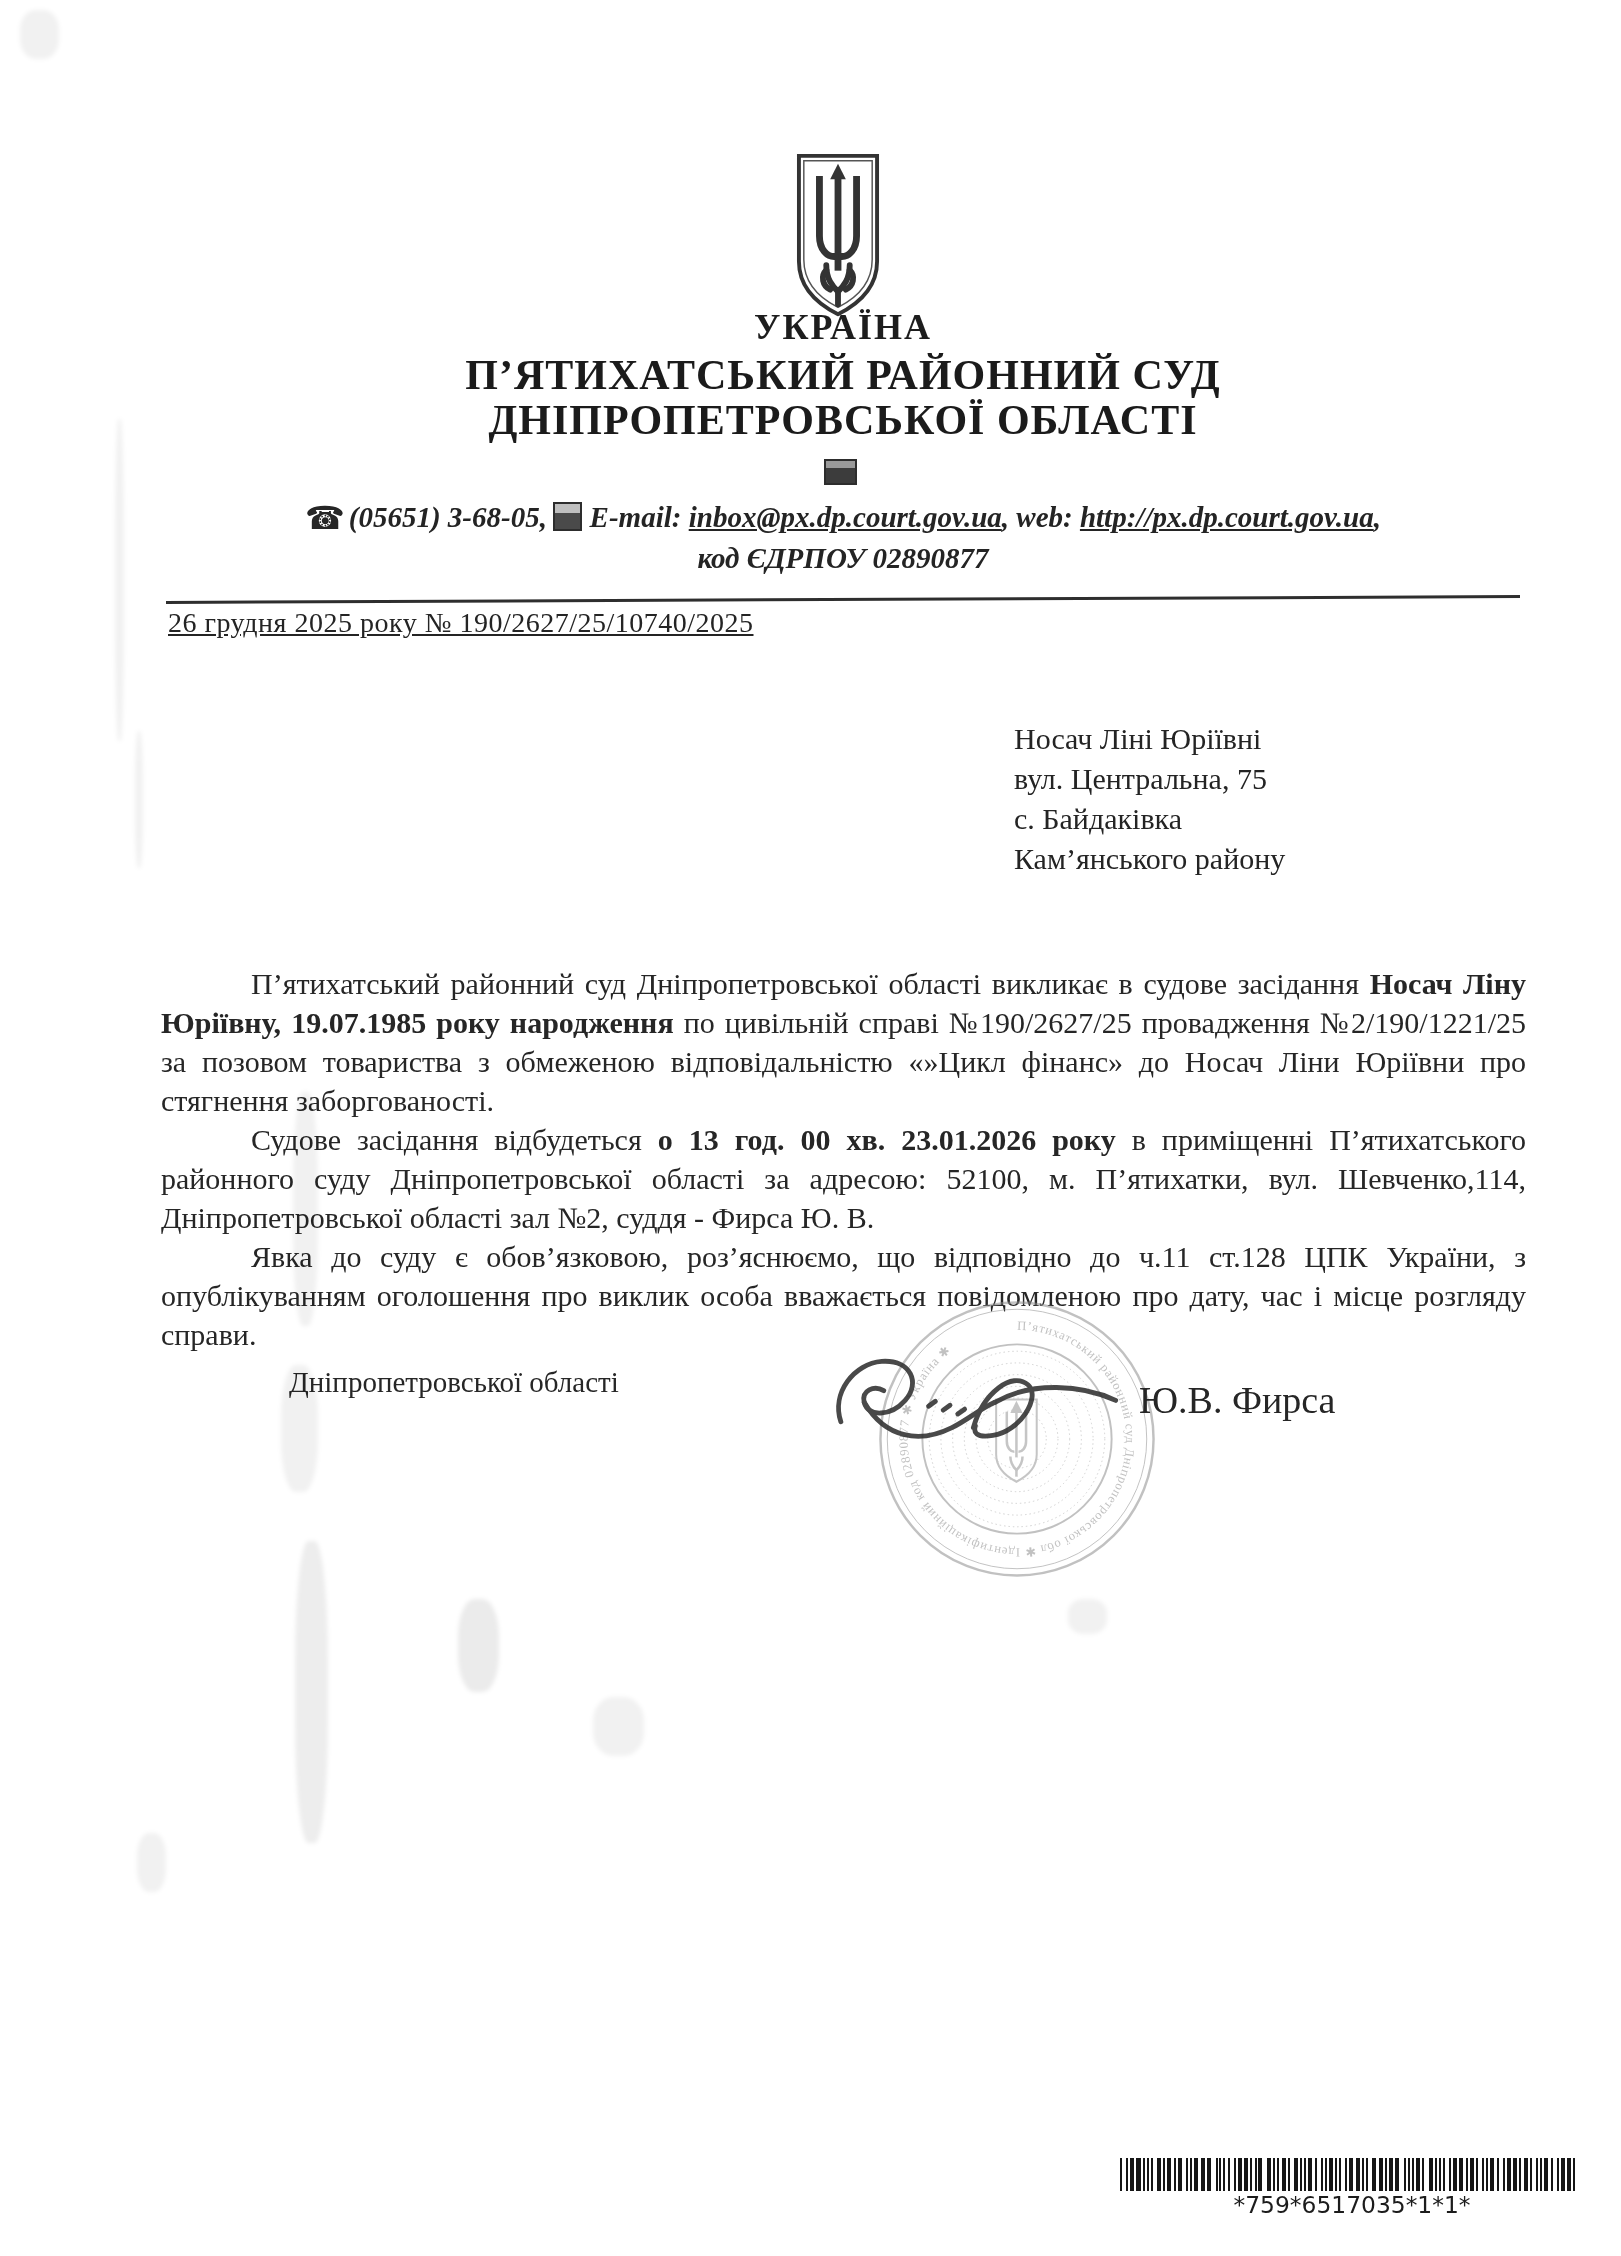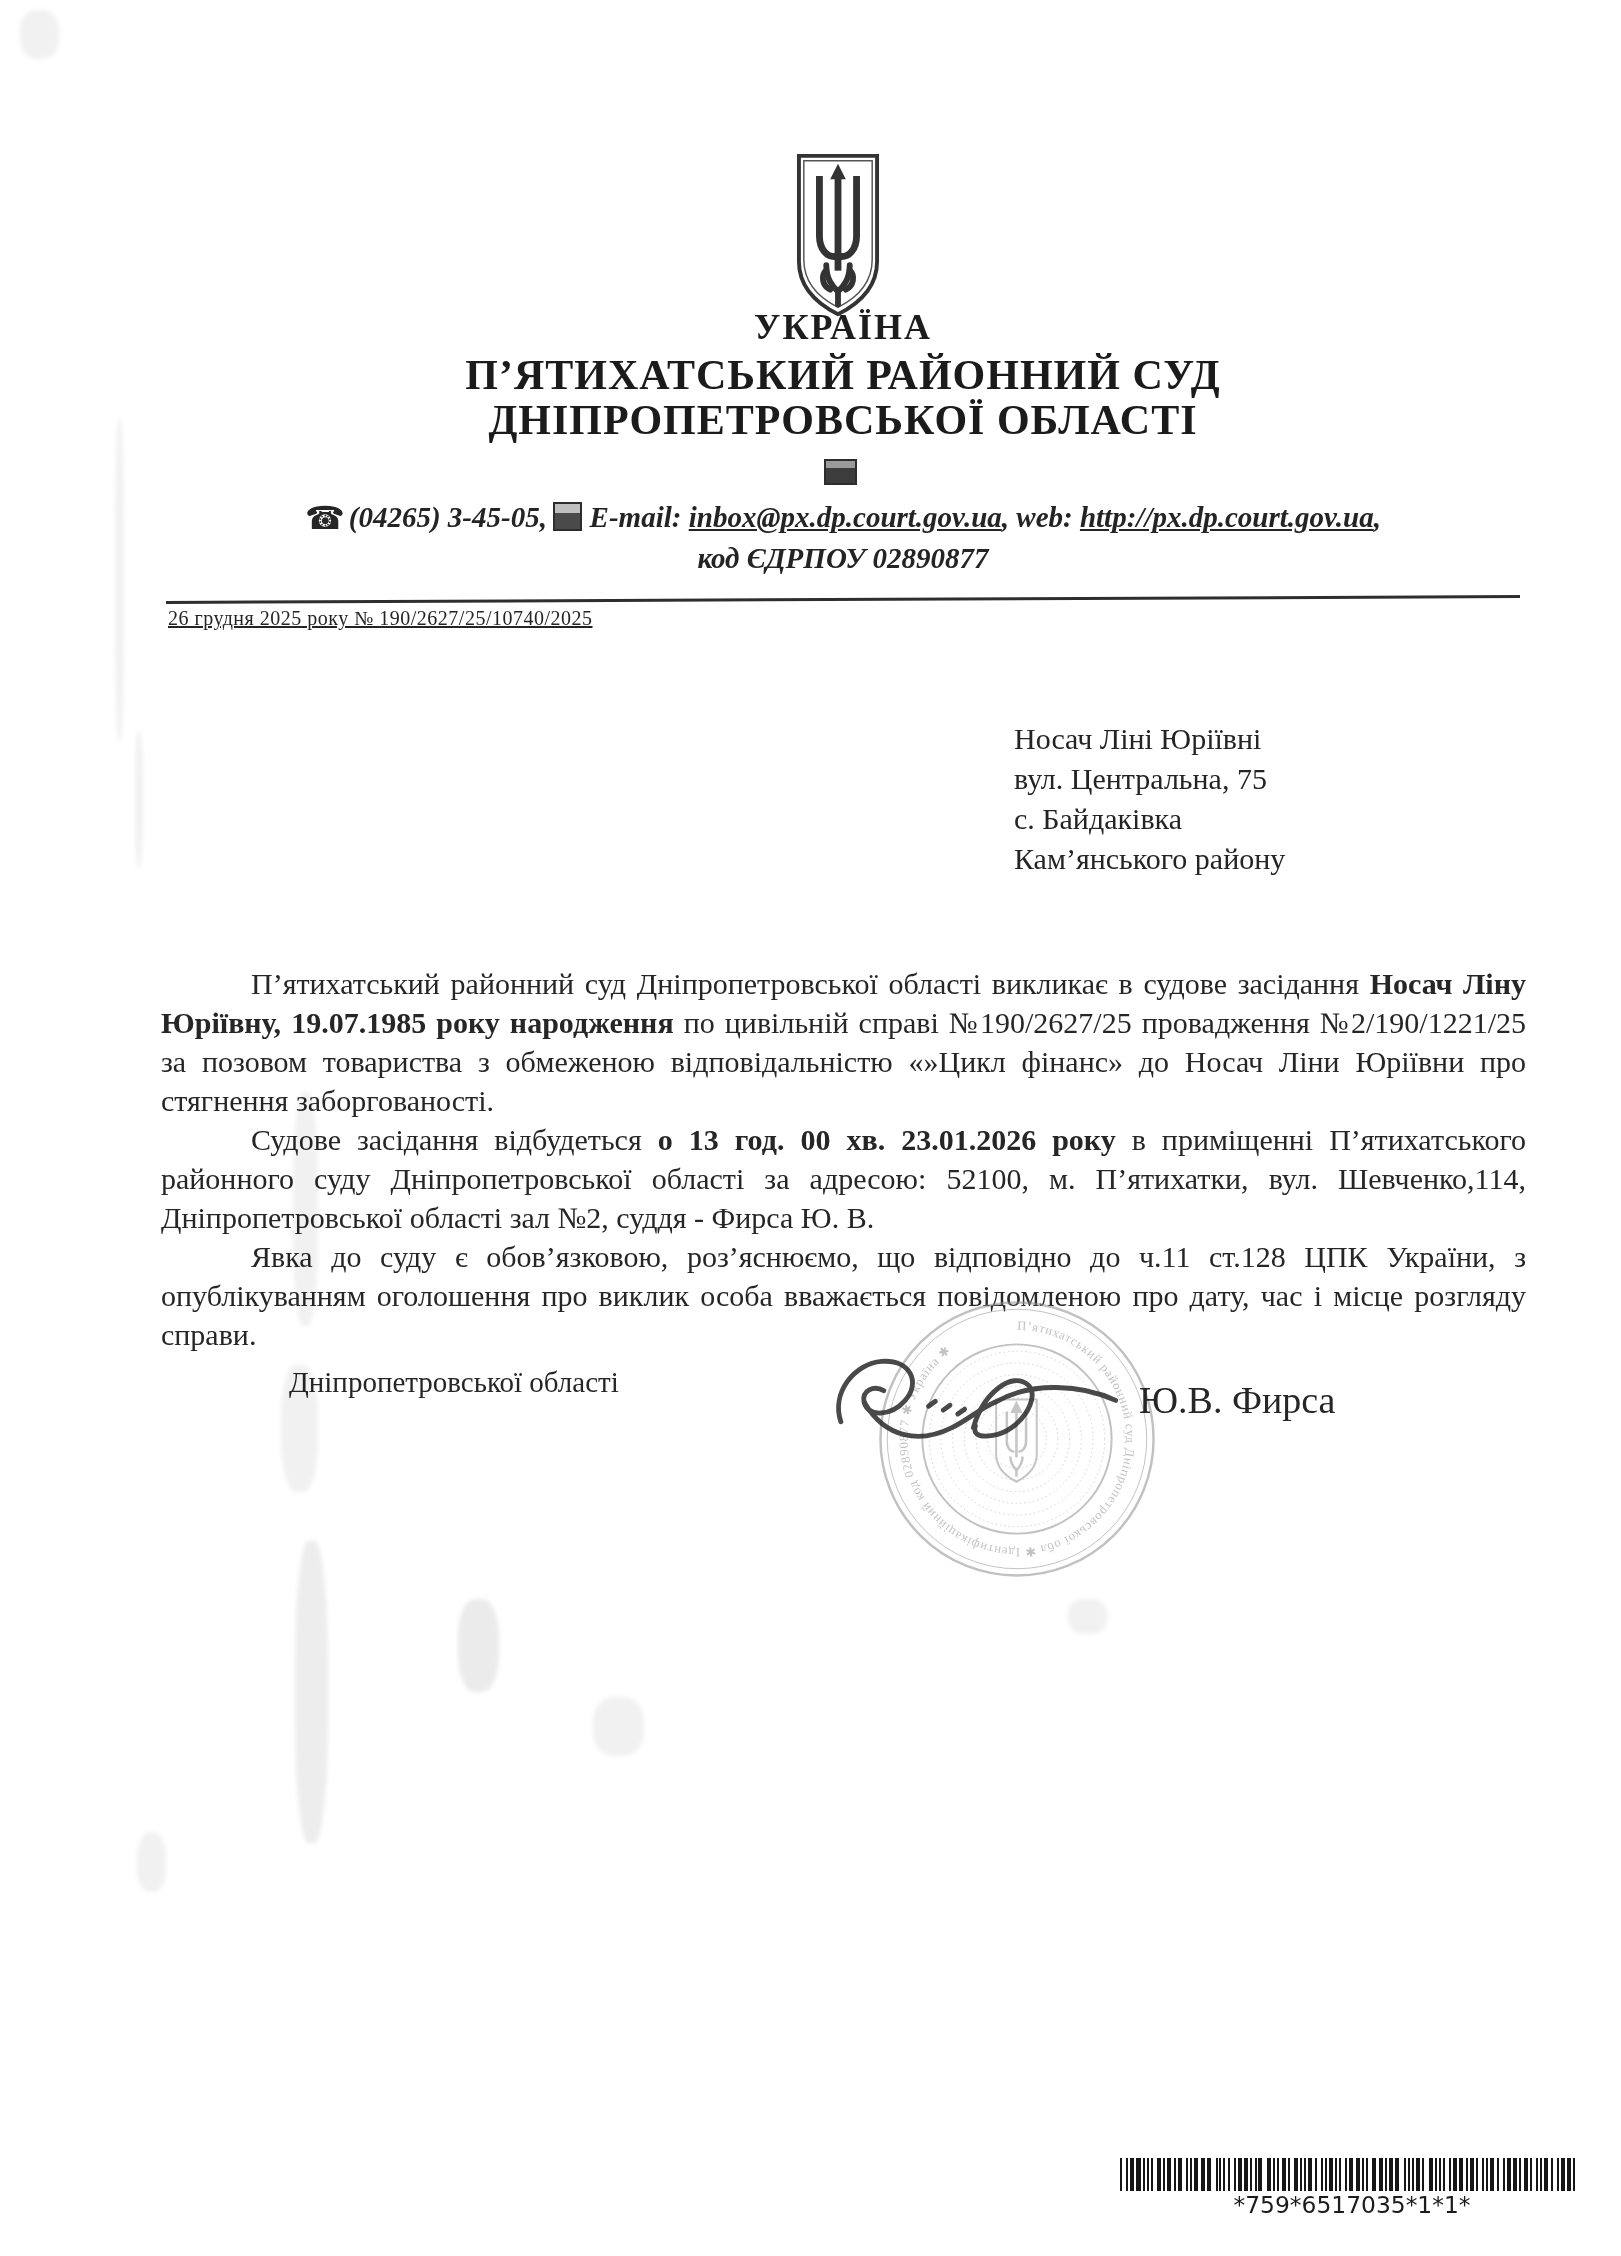--- a/index.html
+++ b/index.html
@@ -25,21 +25,21 @@
   .lnk{text-decoration:underline;}
   .icon-env{display:inline-block;width:29px;height:21.5px;vertical-align:-2.9px;margin-right:5.9px;
     background:linear-gradient(180deg,#9a9a9a 0 30%,#3c3c3c 30% 100%);
     border:2px solid #2d2d2d;}
   .icon-phone{font-family:"DejaVu Sans",sans-serif;font-style:normal;font-size:32px;color:#262626;vertical-align:-2px;margin-right:3.9px;}
   .icon-disk{display:inline-block;width:25px;height:25px;vertical-align:-3.9px;margin:0 7.8px 0 5.9px;
     background:linear-gradient(180deg,#bfbfbf 0 35%,#4a4a4a 35% 100%);
     border:2px solid #2d2d2d;}
   
   .rule{left:166px;top:598px;width:1354px;height:2.9px;background:#2e2e2e;transform:rotate(-0.25deg);}
-  .refline{left:168px;top:607px;font-size:20px;text-decoration:underline;letter-spacing:0.5px;color:#242424;}
+  .refline{left:168px;top:607px;font-size:28px;text-decoration:underline;letter-spacing:0.5px;color:#242424;}
   
   .recipient{left:1014px;top:719px;font-size:30px;line-height:40px;color:#242424;}
   
   .bodytext{left:161px;top:964px;width:1365px;font-size:30px;line-height:39px;text-align:justify;color:#262626;}
   .bodytext p{margin:0;text-indent:90px;}
   .b{font-weight:bold;}
   
   .sigtitle{left:289px;top:1358px;font-size:29px;line-height:48px;color:#262626;}
   .signer{left:1139px;top:1378px;font-size:38px;color:#262626;}
   .sealwrap{left:878px;top:1300px;width:278px;height:278px;opacity:0.55;}
@@ -77,21 +77,21 @@
 
   <div class="abs hdr-center country">УКРАЇНА</div>
   <div class="abs hdr-center court1">П’ЯТИХАТСЬКИЙ РАЙОННИЙ СУД</div>
   <div class="abs hdr-center court2">ДНІПРОПЕТРОВСЬКОЇ ОБЛАСТІ</div>
 
   <div class="abs hdr-center addr addr1">
     <span class="icon-env"></span>
   </div>
 
   <div class="abs hdr-center addr addr2">
-    <span class="icon-phone">☎</span><span>(04265) 3-45-05,</span><span class="icon-disk"></span><span>E-mail:</span>
+    <span class="icon-phone">☎</span><span>(05651) 3-68-05,</span><span class="icon-disk"></span><span>E-mail:</span>
     <span class="lnk">inbox@px.dp.court.gov.ua</span><span>,</span>
     <span>web:</span>
     <span class="lnk">http://px.dp.court.gov.ua</span><span>,</span>
   </div>
 
   <div class="abs hdr-center addr addr3">код ЄДРПОУ 02890877</div>
 
   <div class="abs rule"></div>
   <div class="abs refline">26 грудня 2025 року № 190/2627/25/10740/2025</div>
 

